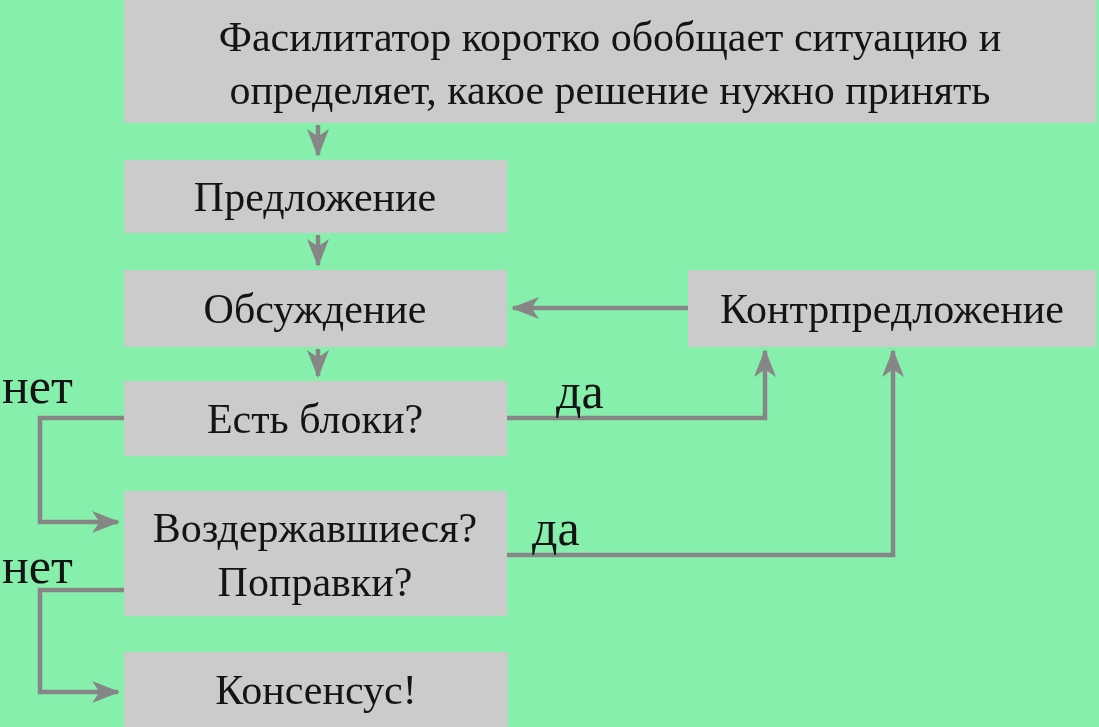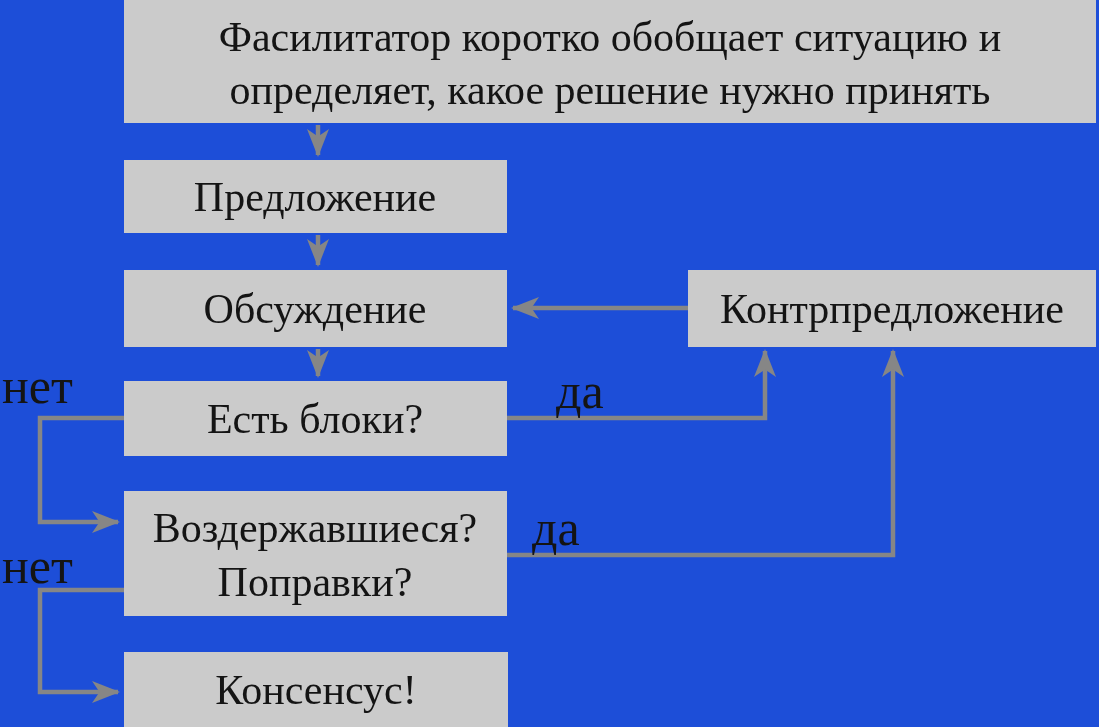--- a/index.html
+++ b/index.html
@@ -4,21 +4,21 @@
 <style>
   html, body {
     margin: 0;
     padding: 0;
     background: #ffffff;
   }
   #stage {
     position: relative;
     width: 1099px;
     height: 727px;
-    background: #1d4ed8;
+    background: #86efac;
     overflow: hidden;
   }
   svg { display: block; }
   .node-label {
     font-family: "Liberation Serif", "DejaVu Serif", serif;
     font-size: 42px;
     fill: #141414;
     text-anchor: middle;
   }
   .edge-label {

